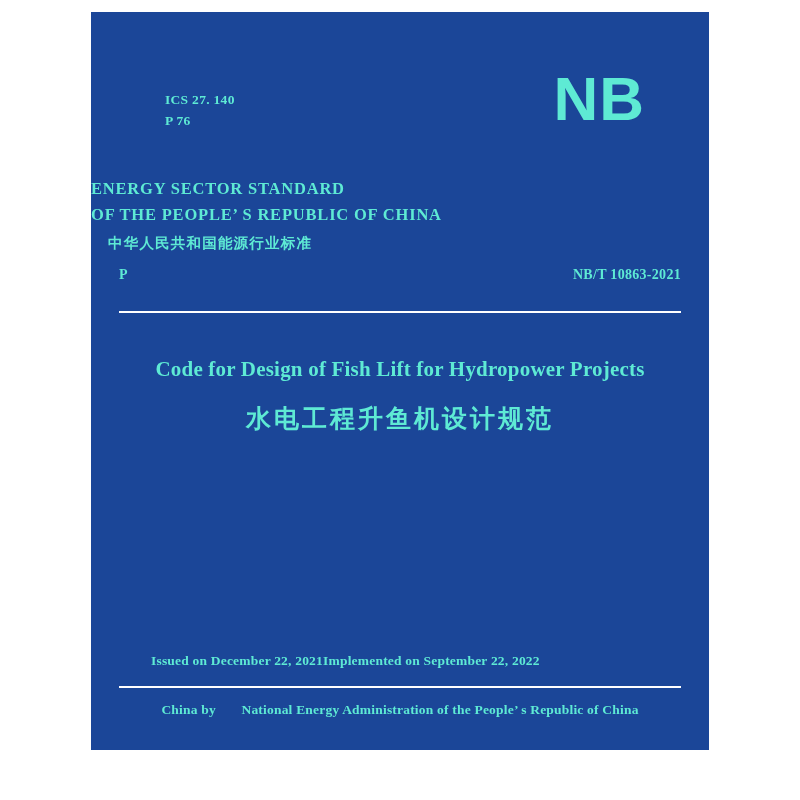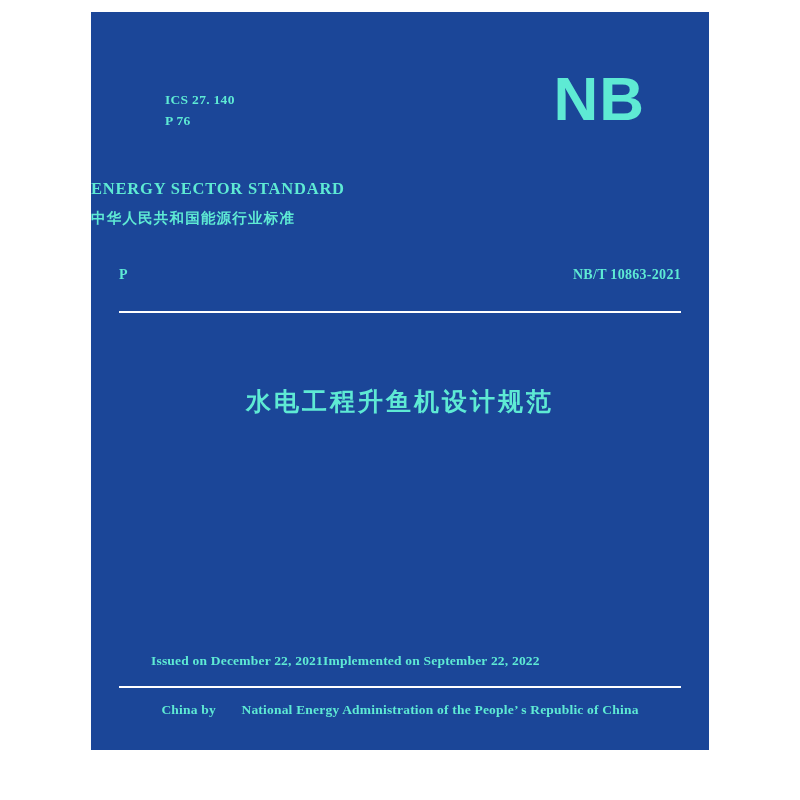--- a/index.html
+++ b/index.html
@@ -67,20 +67,21 @@
     font-size: 16.5px;
     letter-spacing: 0.8px;
     line-height: 1.55;
   }
   .std-title .line-cn {
     font-family: "DejaVu Sans", sans-serif;
     font-weight: bold;
     font-size: 14.5px;
     letter-spacing: 1.2px;
     margin-top: 7px;
+    padding-left: 17px;
   }
   
   .code-row {
     position: absolute;
     left: 28px;
     right: 28px;
     top: 255px;
     display: flex;
     justify-content: space-between;
     align-items: baseline;
@@ -111,21 +112,21 @@
     font-family: "Liberation Serif", serif;
     font-weight: bold;
     font-size: 21px;
     letter-spacing: 0.2px;
   }
   .main-cn {
     font-family: "DejaVu Sans", sans-serif;
     font-weight: bold;
     font-size: 25px;
     letter-spacing: 3px;
-    margin-top: 28px;
+    margin-top: 20px;
   }
   
   .dates-row {
     position: absolute;
     left: 60px;
     right: 52px;
     top: 641px;
     display: flex;
     justify-content: flex-start;
     font-family: "Liberation Serif", serif;
@@ -155,31 +156,33 @@
 
     <div class="ics-block">
       <div>ICS 27. 140</div>
       <div>P 76</div>
     </div>
 
     <div class="nb-logo">NB</div>
 
     <div class="std-title">
       <div class="line1">ENERGY SECTOR STANDARD</div>
+      <div class="line2">OF THE PEOPLE’ S REPUBLIC OF CHINA</div>
       <div class="line-cn">中华人民共和国能源行业标准</div>
     </div>
 
     <div class="code-row">
       <div>P</div>
       <div>NB/T 10863-2021</div>
     </div>
 
     <div class="rule top"></div>
 
     <div class="main-titles">
+      <div class="main-en">Code for Design of Fish Lift for Hydropower Projects</div>
       <div class="main-cn">水电工程升鱼机设计规范</div>
     </div>
 
     <div class="dates-row">
       <div>Issued on December 22, 2021</div>
       <div>Implemented on September 22, 2022</div>
     </div>
 
     <div class="rule bottom"></div>
 

